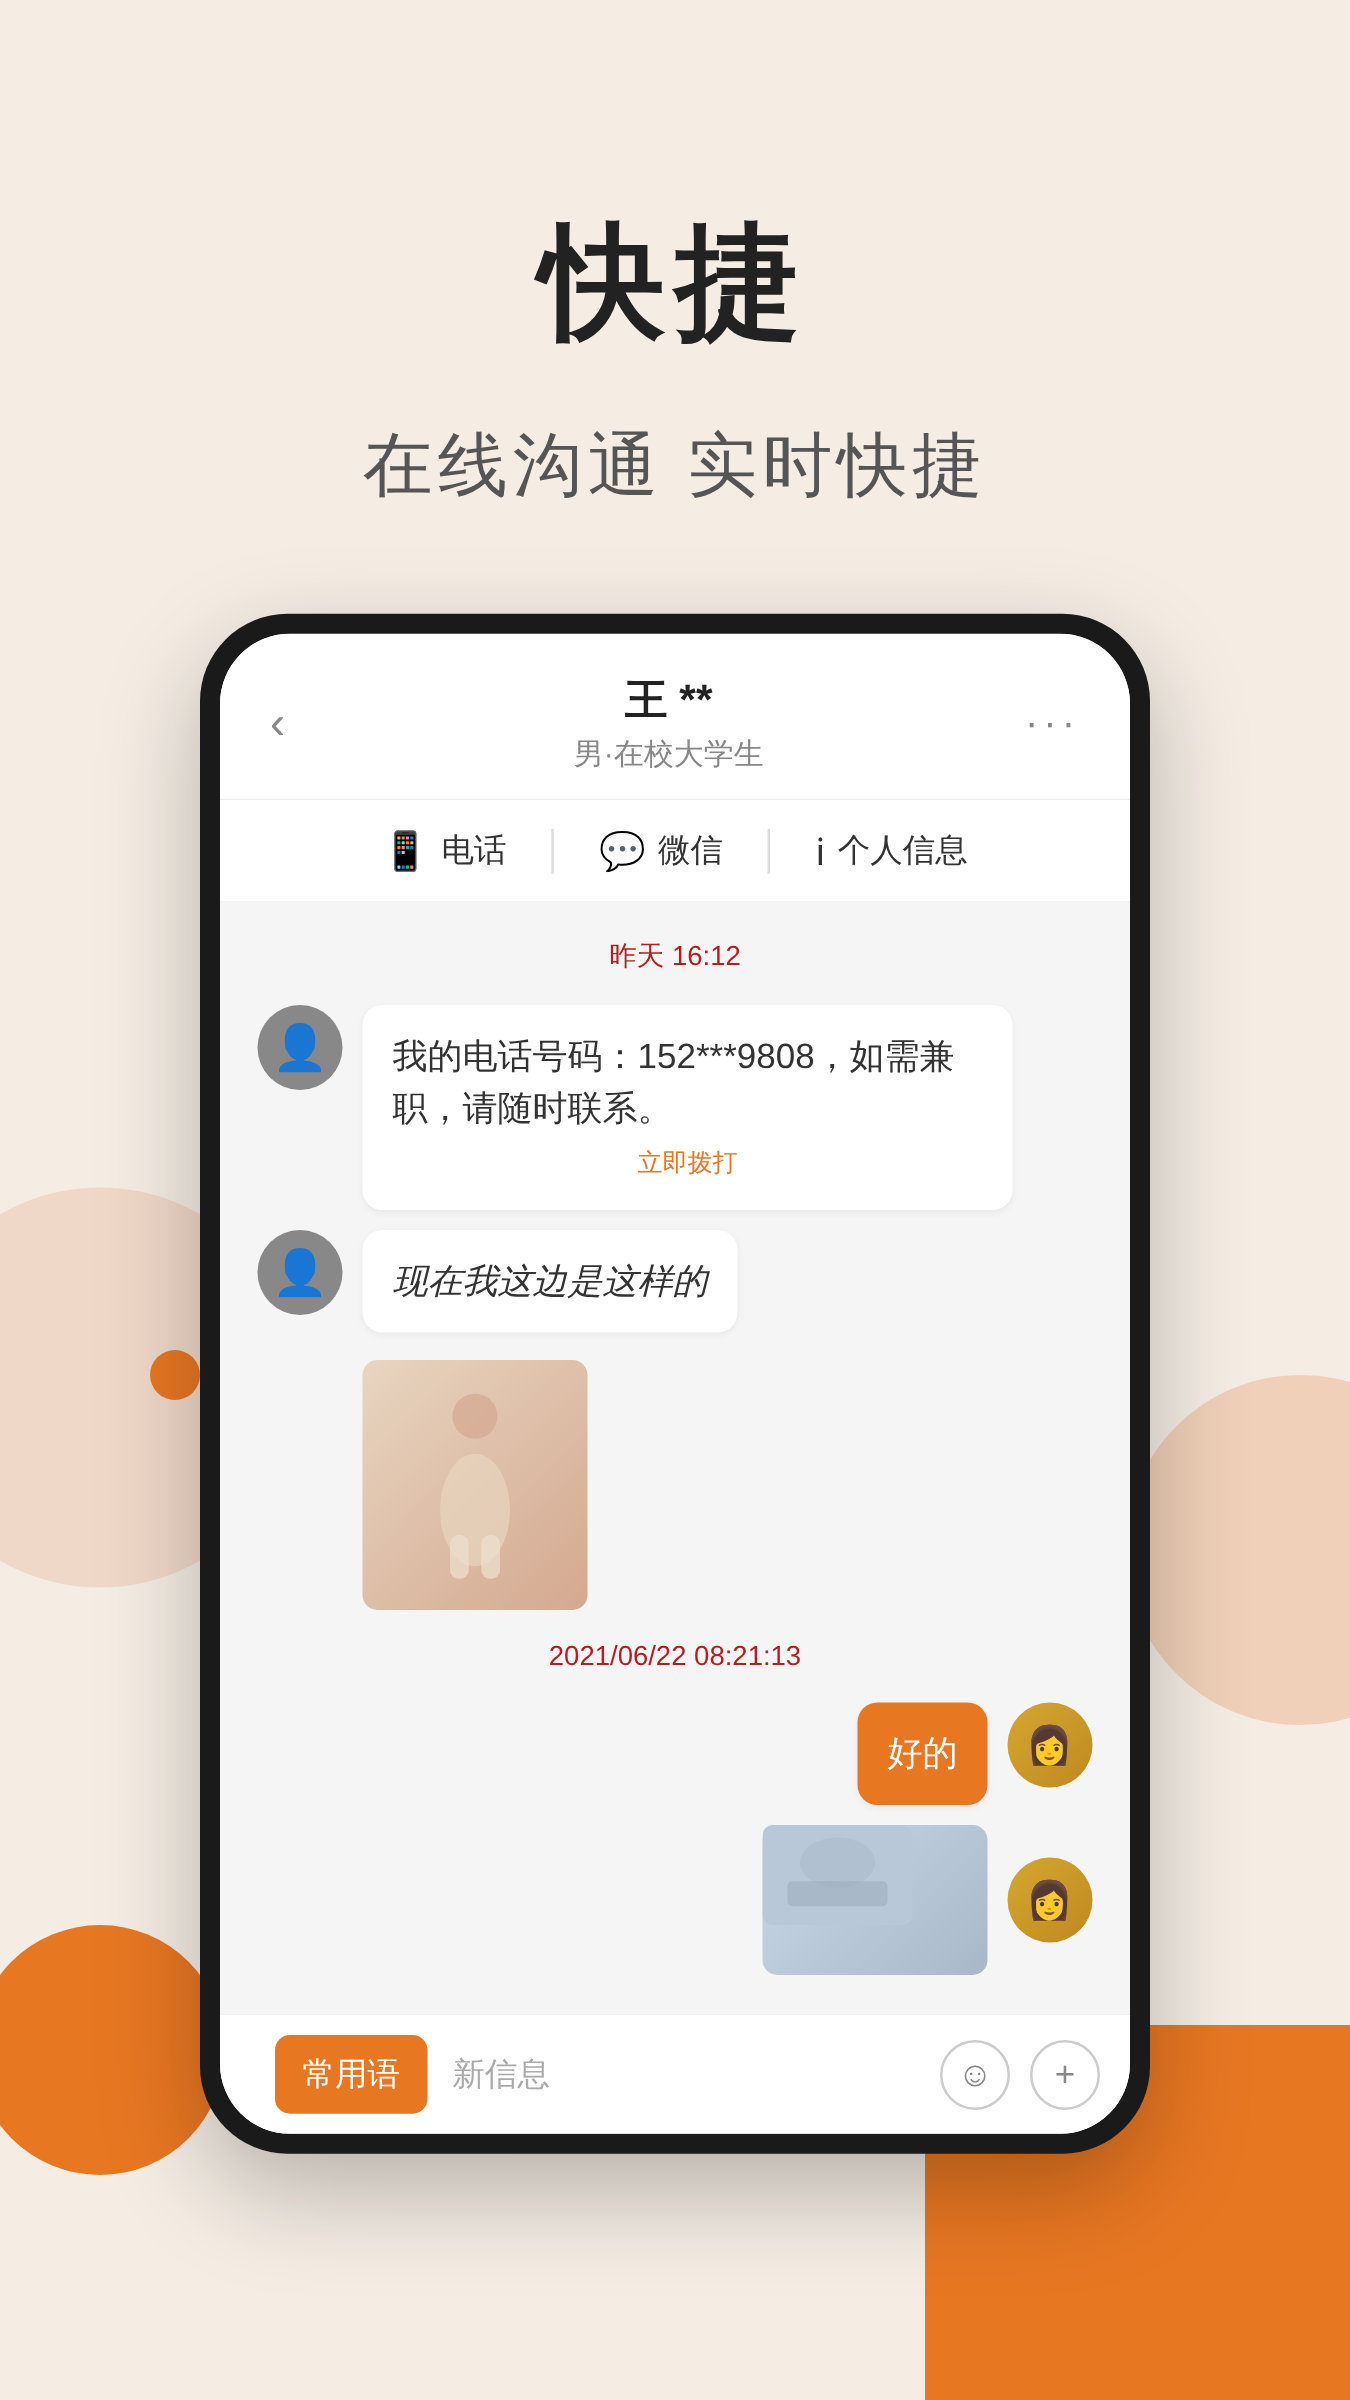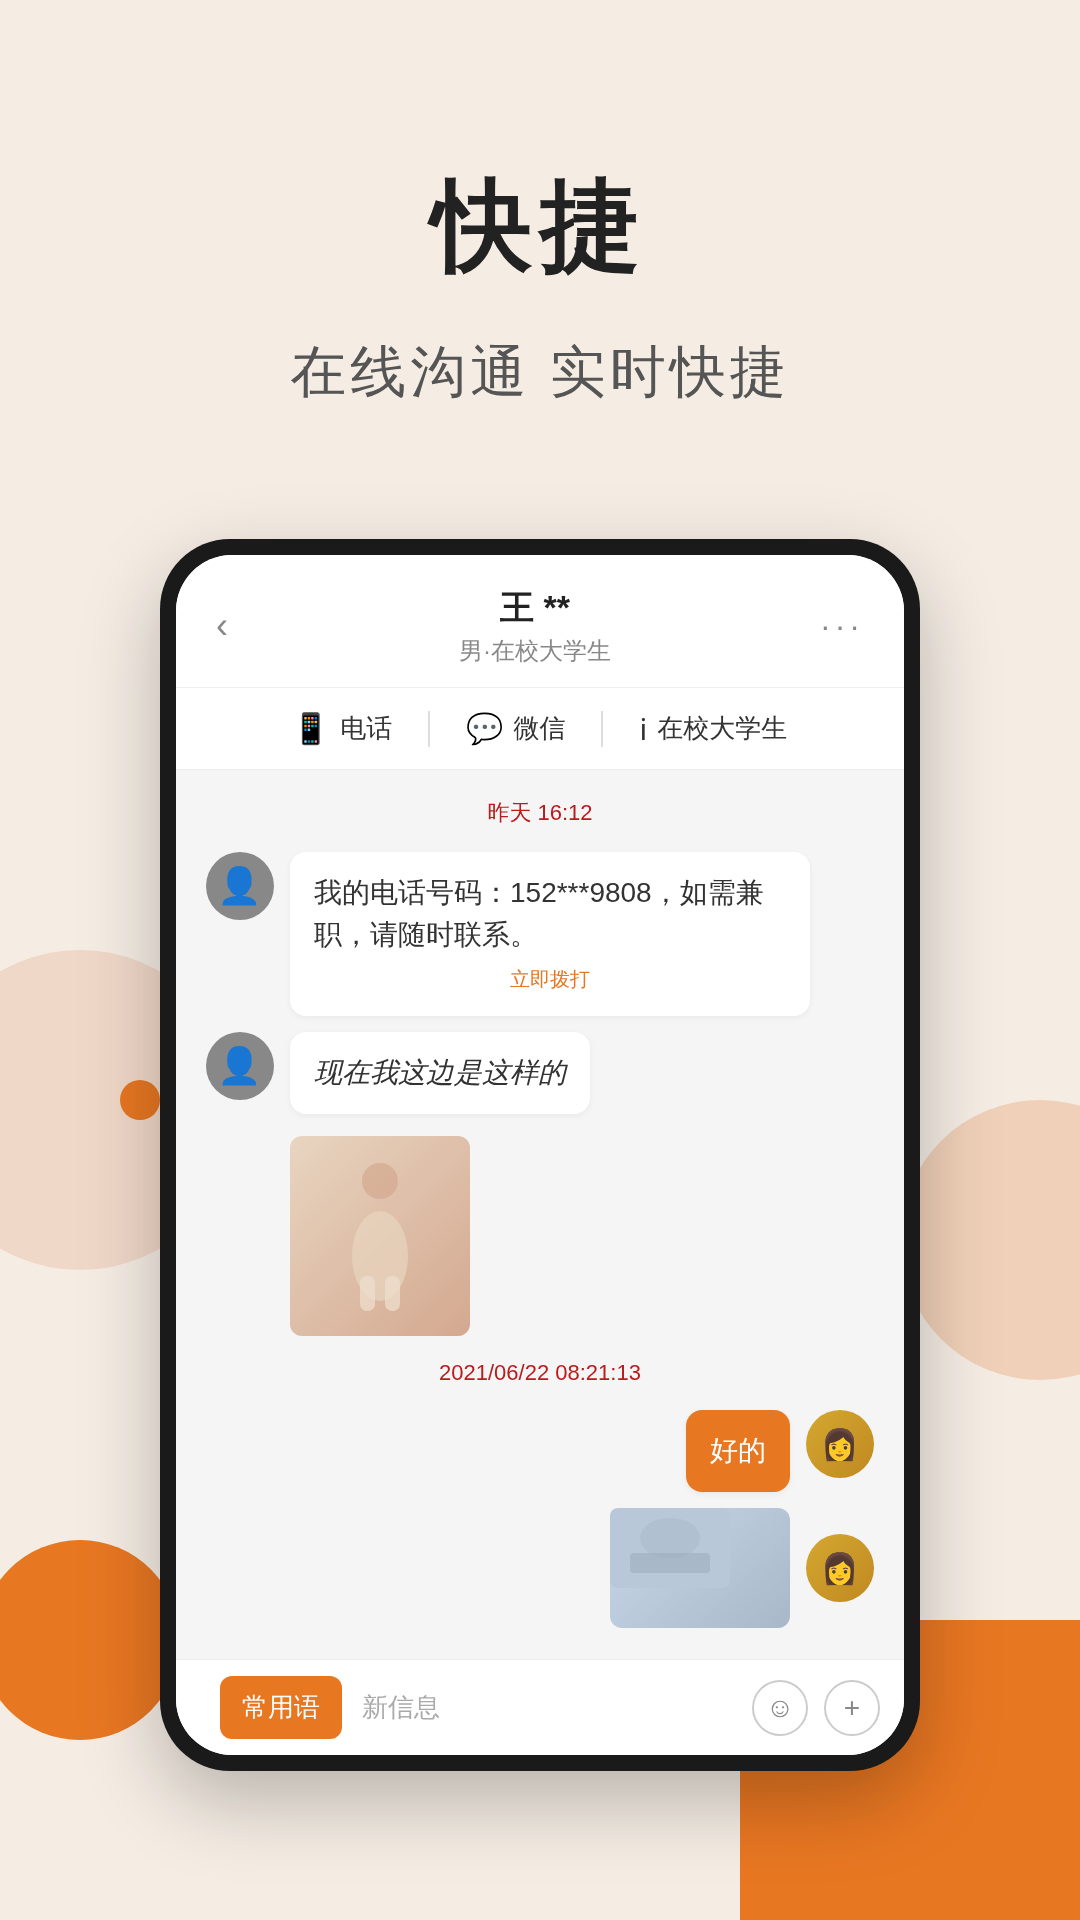--- a/index.html
+++ b/index.html
@@ -64,21 +64,20 @@
       border-radius: 50%;
       z-index: 0;
     }
 
     .page-content {
       position: relative;
       z-index: 2;
       display: flex;
       flex-direction: column;
       align-items: center;
-      gap: 48px;
     }
 
     
     .title-section {
       margin-top: 160px;
       text-align: center;
     }
     .main-title {
       font-size: 100px;
       font-weight: 800;
@@ -355,21 +354,21 @@
             <span>电话</span>
           </div>
           <div class="action-divider"></div>
           <div class="action-item">
             <span class="action-icon">💬</span>
             <span>微信</span>
           </div>
           <div class="action-divider"></div>
           <div class="action-item">
             <span class="action-icon">ℹ</span>
-            <span>在校大学生</span>
+            <span>个人信息</span>
           </div>
         </div>
 
         <div class="messages-area">
 
           <div class="timestamp">昨天 16:12</div>
 
           <div class="msg-row">
             <div class="avatar avatar-left">
               <span class="avatar-face">👤</span>

